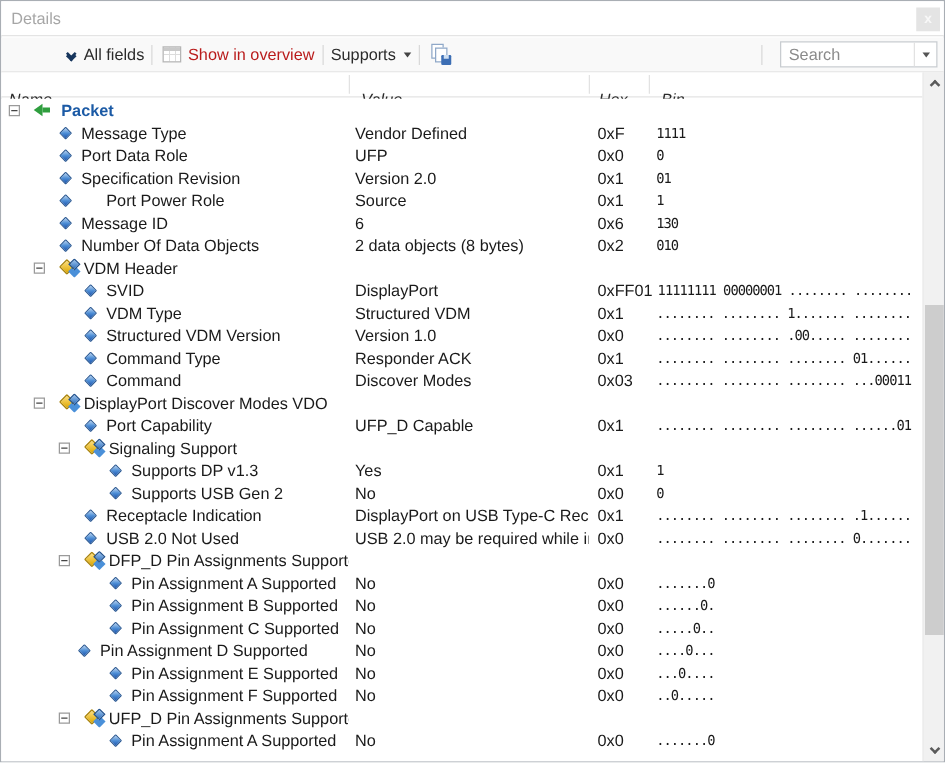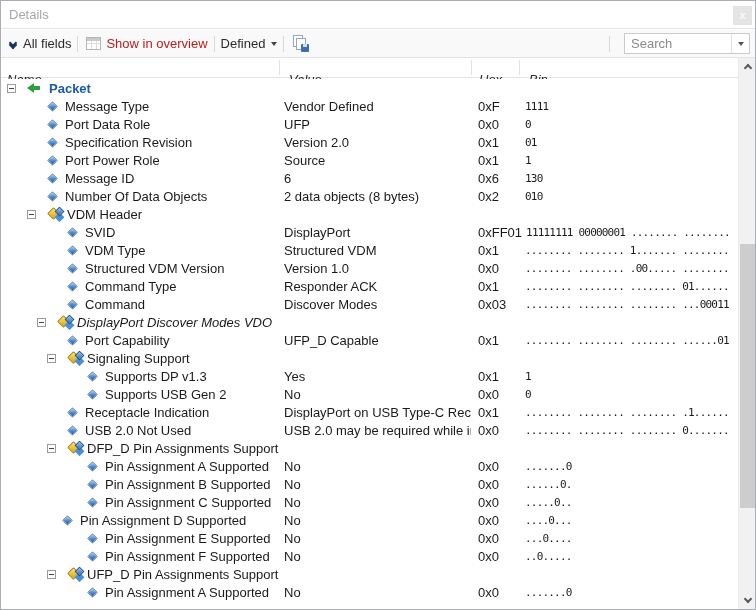--- a/index.html
+++ b/index.html
@@ -12,21 +12,21 @@
   #titlebar { position:absolute; left:0; top:0; width:754px; height:28px;
               background:#fff; border-bottom:1px solid #e4e4e4; }
   #title { position:absolute; left:8px; top:6px; font-size:13px; color:#a6a6a6; }
   #close-btn { position:absolute; right:3px; top:5px; width:19px; height:19px;
                background:#e4e4e4; text-align:center; line-height:19px;
                font-size:11px; color:#f8f8f8; font-weight:bold; }
 
   
   #toolbar { position:absolute; left:0; top:29px; width:754px; height:28px;
              background:#f9f9f9; border-bottom:1px solid #e4e4e4;
-             display:flex; align-items:center; }
+             display:flex; align-items:center;padding-left:44px; }
   .tb-sep { width:1px; height:16px; background:#d9d9d9; margin:0 6px; }
   .tb-label { font-size:13px; color:#2b2b2b; }
   .tb-label.disabled { color:#b91c1c; }
   #allfields-icon { display:inline-flex; flex-direction:column; margin:0 7px 0 9px; }
   .chev { width:6px; height:6px; border-right:2px solid #17365d;
           border-bottom:2px solid #17365d; transform:rotate(45deg); }
   .chev + .chev { margin-top:-4px; }
   #overview-icon { width:15px; height:13px; margin:0 5px 0 2px;
         border:1px solid #b5b5b5; background:#fff;
         background-image:
@@ -129,21 +129,21 @@
   <div id="toolbar">
     <span id="allfields-icon">
       <span class="chev"></span>
         <span class="chev"></span>
     </span>
     <span class="tb-label">All fields</span>
     <span class="tb-sep"></span>
     <span id="overview-icon"></span>
     <span class="tb-label disabled">Show in overview</span>
     <span class="tb-sep"></span>
-    <span class="tb-label">Defined</span>
+    <span class="tb-label">Supports</span>
     <span id="display-caret"></span>
     <span class="tb-sep"></span>
     <span id="copy-icon">
       <span class="sheet back"></span>
         <span class="sheet front"></span>
         <span class="floppy"></span>
     </span>
     <span class="right-wrap">
       <span class="tb-sep"></span>
       <span id="search-box">
@@ -197,21 +197,21 @@
       <div class="row">
         <span class="cell-name" style="padding-left: 47px;">
           <span class="icon-diamond"></span>
           <span class="name-label">Specification Revision</span>
         </span>
         <span class="cell-value">Version 2.0</span>
         <span class="cell-hex">0x1</span>
         <span class="cell-bin">01</span>
       </div>
       <div class="row">
-        <span class="cell-name" style="padding-left: 47px;">
+        <span class="cell-name" style="padding-left: 47px; gap: 20px;">
           <span class="icon-diamond"></span>
           <span class="name-label">Port Power Role</span>
         </span>
         <span class="cell-value">Source</span>
         <span class="cell-hex">0x1</span>
         <span class="cell-bin">1</span>
       </div>
       <div class="row">
         <span class="cell-name" style="padding-left: 47px;">
           <span class="icon-diamond"></span>
@@ -279,21 +279,21 @@
       <div class="row">
         <span class="cell-name" style="padding-left: 67px;">
           <span class="icon-diamond"></span>
           <span class="name-label">Command</span>
         </span>
         <span class="cell-value">Discover Modes</span>
         <span class="cell-hex">0x03</span>
         <span class="cell-bin">........ ........ ........ ...00011</span>
       </div>
       <div class="row">
-        <span class="cell-name" style="padding-left: 36px; font-style: italic;">
+        <span class="cell-name" style="padding-left: 26px;">
           <span class="expander"></span>
           <span class="icon-group"></span>
           <span class="name-label">DisplayPort Discover Modes VDO</span>
         </span>
         <span class="cell-value"></span>
         <span class="cell-hex"></span>
         <span class="cell-bin"></span>
       </div>
       <div class="row">
         <span class="cell-name" style="padding-left: 67px;">

